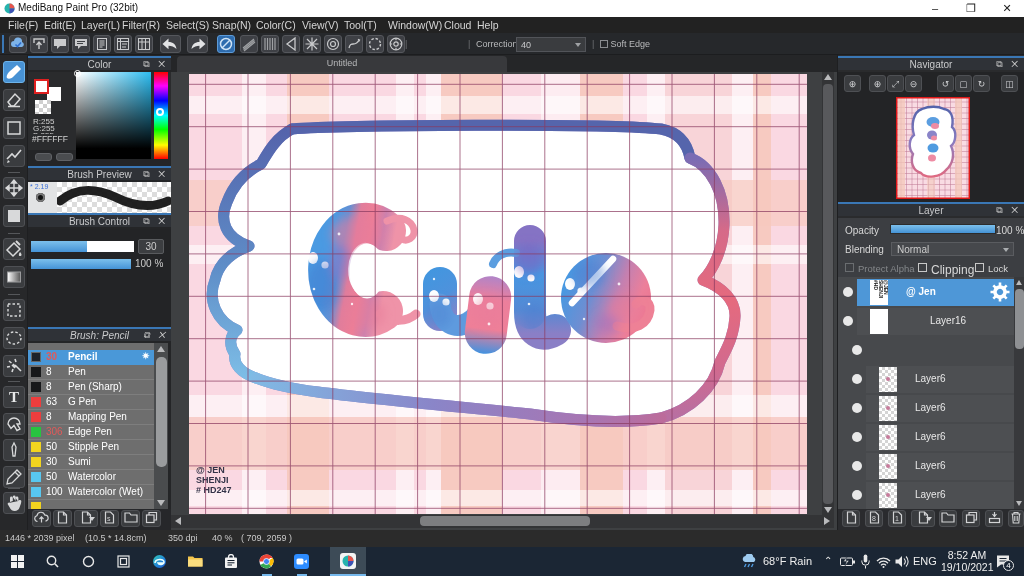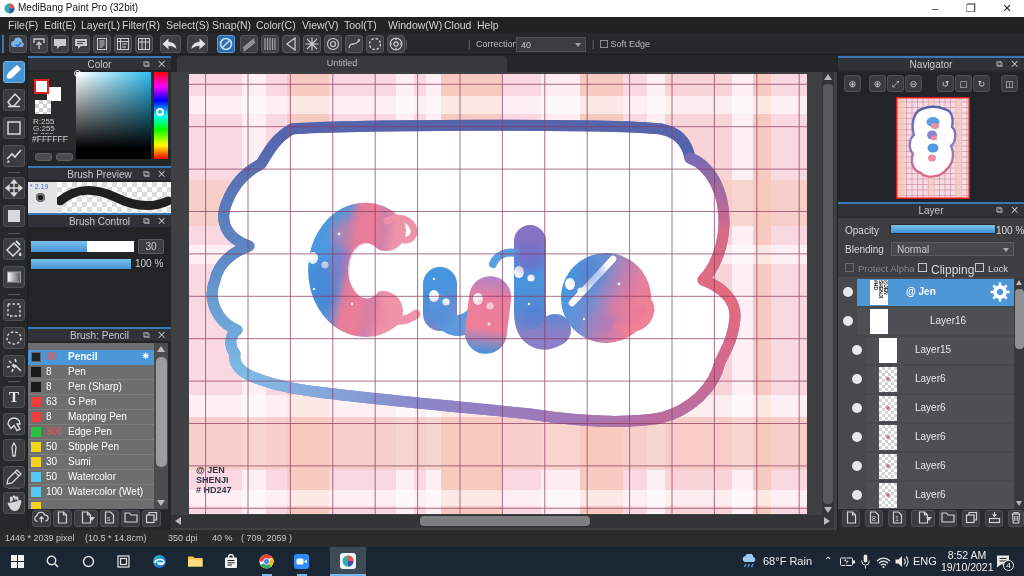--- a/index.html
+++ b/index.html
@@ -265,21 +265,21 @@
     <div class="ptitle" style="top:158px;">Brush Control<span class="picons">⧉&nbsp;✕</span></div>
     <div class="abs" style="left:0;top:174px;width:143px;height:98px;background:#232426;">
       <div class="abs" style="left:3px;top:12px;width:103px;height:11px;background:#fff;">
         <div class="abs" style="left:0;top:0;width:56px;height:11px;background:linear-gradient(#7cc0ec,#4593d6);"></div>
       </div>
       <div class="abs" style="left:110px;top:10px;width:26px;height:15px;background:#3c3e41;border:1px solid #595b5e;border-radius:2px;color:#ccc;font-size:10px;text-align:center;line-height:14px;">30</div>
       <div class="abs" style="left:3px;top:30px;width:100px;height:10px;background:linear-gradient(#7cc0ec,#4593d6);"></div>
       <div class="abs" style="left:107px;top:29px;font-size:10px;color:#ccc;">100 %</div>
     </div>
 
-    <div class="ptitle" style="top:272px;">Brush: Pencil<span class="picons">⧉&nbsp;✕</span></div>
+    <div class="ptitle" style="top:272px;font-style:italic;">Brush: Pencil<span class="picons">⧉&nbsp;✕</span></div>
     <div class="abs" style="left:0;top:288px;width:126px;height:166px;background:#6e6e6e;overflow:hidden;font-size:10px;color:#fff;">
       <div class="abs" style="left:0;top:7px;width:126px;height:15px;background:#4a98d8;font-weight:bold;">
         <span class="abs" style="left:3px;top:2px;width:10px;height:10px;background:#1d232b;border:1px solid #666;"></span>
         <span class="abs" style="left:18px;top:1px;color:#e05a5a;">30</span>
         <span class="abs" style="left:40px;top:1px;">Pencil</span>
         <span class="abs" style="left:114px;top:1px;font-size:9px;">✷</span>
       </div>
       <div class="abs" style="left:0;top:22px;width:126px;height:15px;border-bottom:1px solid #7e7e7e;">
         <span class="abs" style="left:3px;top:2px;width:10px;height:10px;background:#17181a;"></span>
         <span class="abs" style="left:18px;top:1px;">8</span>
@@ -656,24 +656,20 @@
           </svg>
         </div>
         <div class="abs" style="left:5px;top:10px;width:10px;height:10px;background:#e8e8e8;border-radius:50%;"></div>
 
         <div class="abs" style="left:19px;top:31px;width:157px;height:27px;background:#4d4f52;">
           <div class="abs" style="left:13px;top:1px;width:18px;height:25px;background:#fff;"></div>
           <span class="abs" style="left:49px;top:7px;color:#e8e8e8;margin-left:24px;">Layer16</span>
         </div>
         <div class="abs" style="left:5px;top:39px;width:10px;height:10px;background:#e8e8e8;border-radius:50%;"></div>
 
-        <div class="abs" style="left:28px;top:60px;width:148px;height:27px;background:#4d4f52;">
-          <div class="abs" style="left:13px;top:1px;width:18px;height:25px;background:#fff;"></div>
-          <span class="abs" style="left:49px;top:7px;color:#e8e8e8;">Layer15</span>
-        </div>
         <div class="abs" style="left:14px;top:68px;width:10px;height:10px;background:#e8e8e8;border-radius:50%;"></div>
 
         <div class="abs" style="left:28px;top:89px;width:148px;height:27px;background:#4d4f52;">
           <div class="abs" style="left:13px;top:1px;width:18px;height:25px;background:repeating-conic-gradient(#d4d4d4 0% 25%, #ffffff 0% 50%) 0 0/6px 6px;"></div>
           <span class="abs" style="left:20px;top:11px;width:4px;height:4px;background:#c77b9b;border-radius:50%;"></span>
           <span class="abs" style="left:49px;top:7px;color:#e8e8e8;">Layer6</span>
         </div>
         <div class="abs" style="left:14px;top:97px;width:10px;height:10px;background:#e8e8e8;border-radius:50%;"></div>
         <div class="abs" style="left:28px;top:118px;width:148px;height:27px;background:#4d4f52;">
           <div class="abs" style="left:13px;top:1px;width:18px;height:25px;background:repeating-conic-gradient(#d4d4d4 0% 25%, #ffffff 0% 50%) 0 0/6px 6px;"></div>

